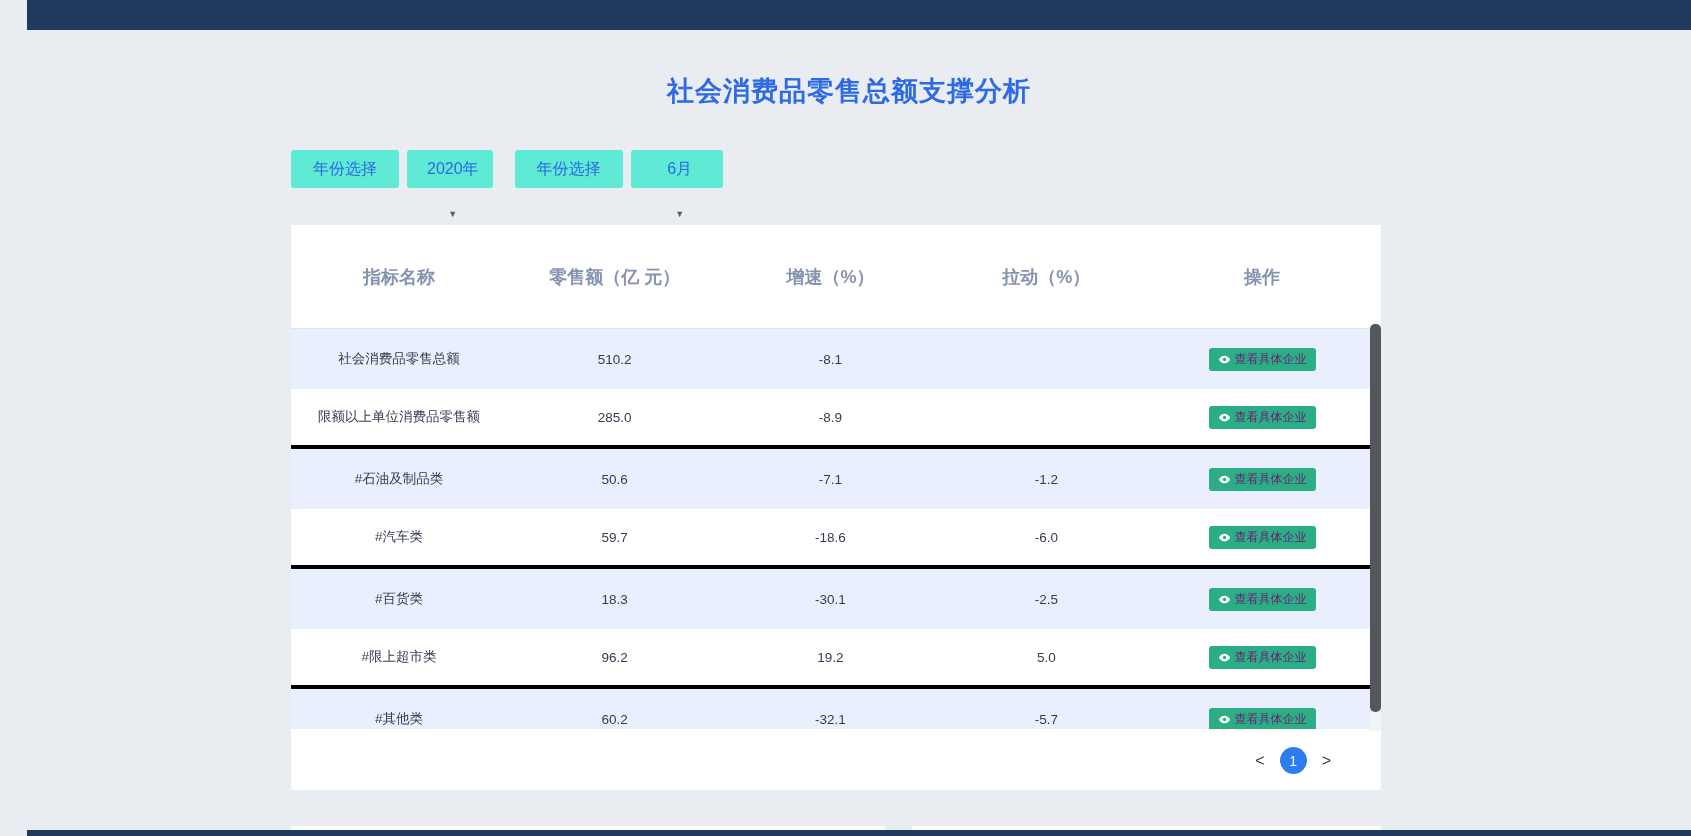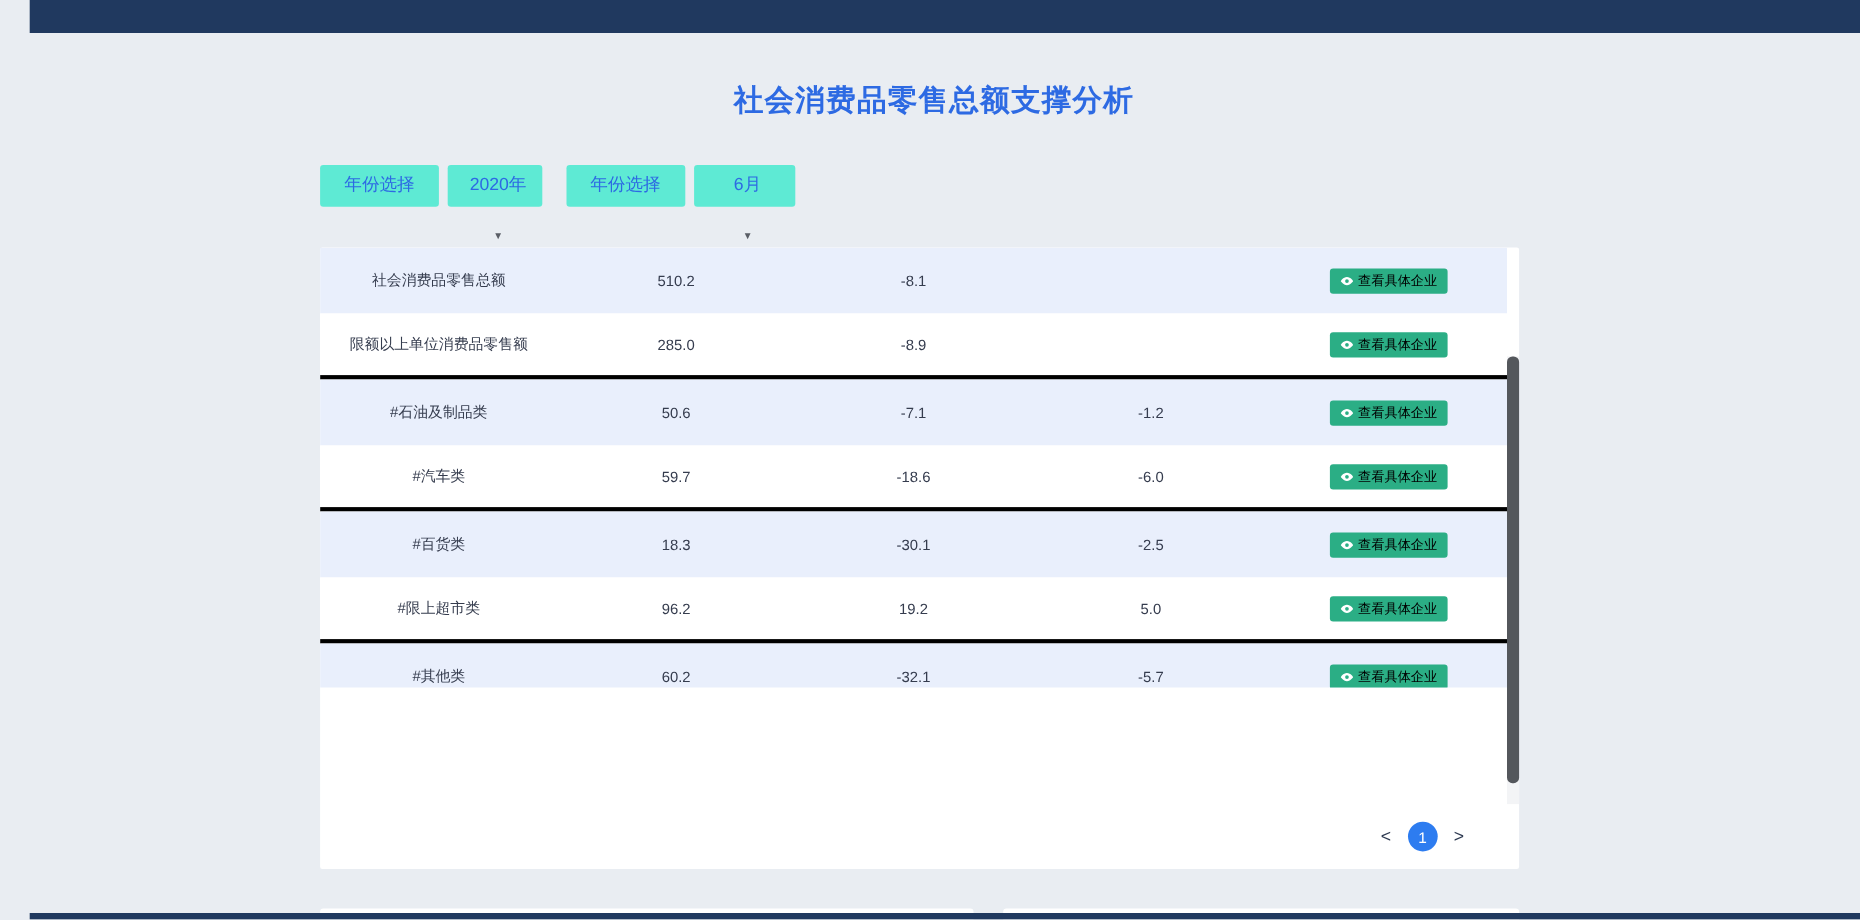--- a/index.html
+++ b/index.html
@@ -47,21 +47,21 @@
   .tbody{height:400px;overflow:hidden;margin-right:11px;}
   .trow{
     display:flex;height:60px;align-items:center;
     border-bottom:4px solid #000000;box-sizing:border-box;background:#ffffff;
   }
   .trow.alt{background:#e9effc;border-bottom:none;}
   .trow .cell{flex:1 1 0;text-align:center;font-size:13.5px;color:#353c4e;}
 
   .view-btn{
     display:inline-flex;align-items:center;gap:4px;
-    background:#2bae85;color:#000000;border:none;border-radius:3px;
+    background:#2bae85;color:#701a75;border:none;border-radius:3px;
     padding:5px 9px;font-size:12px;line-height:1;cursor:pointer;
     font-family:"Liberation Sans","DejaVu Sans",sans-serif;
   }
   .view-btn svg{display:block;}
 
   
   .scrollbar-track{
     position:absolute;top:99px;right:0;width:11px;height:407px;background:#f3f4f6;
   }
   .scrollbar-thumb{
@@ -103,20 +103,27 @@
   <div class="gap-lg"></div>
   <div class="filter-box">年份选择</div>
   <div class="gap-sm"></div>
   <div class="filter-box select month-select">
     <span>6月</span>
     <span class="caret">▼</span>
   </div>
 </div>
 
 <div class="card">
+  <div class="thead">
+    <div class="hcell">指标名称</div>
+    <div class="hcell">零售额（亿 元）</div>
+    <div class="hcell">增速（%）</div>
+    <div class="hcell">拉动（%）</div>
+    <div class="hcell">操作</div>
+  </div>
 
   <div class="tbody">
       <div class="trow alt">
         <div class="cell">社会消费品零售总额</div>
         <div class="cell">510.2</div>
         <div class="cell">-8.1</div>
         <div class="cell"></div>
         <div class="cell"><button class="view-btn">
             <svg width="13" height="13" viewBox="0 0 24 24">
               <path d="M12 5C5.4 5 1.6 12 1.6 12S5.4 19 12 19s10.4-7 10.4-7S18.6 5 12 5z" fill="#ffffff"></path>

